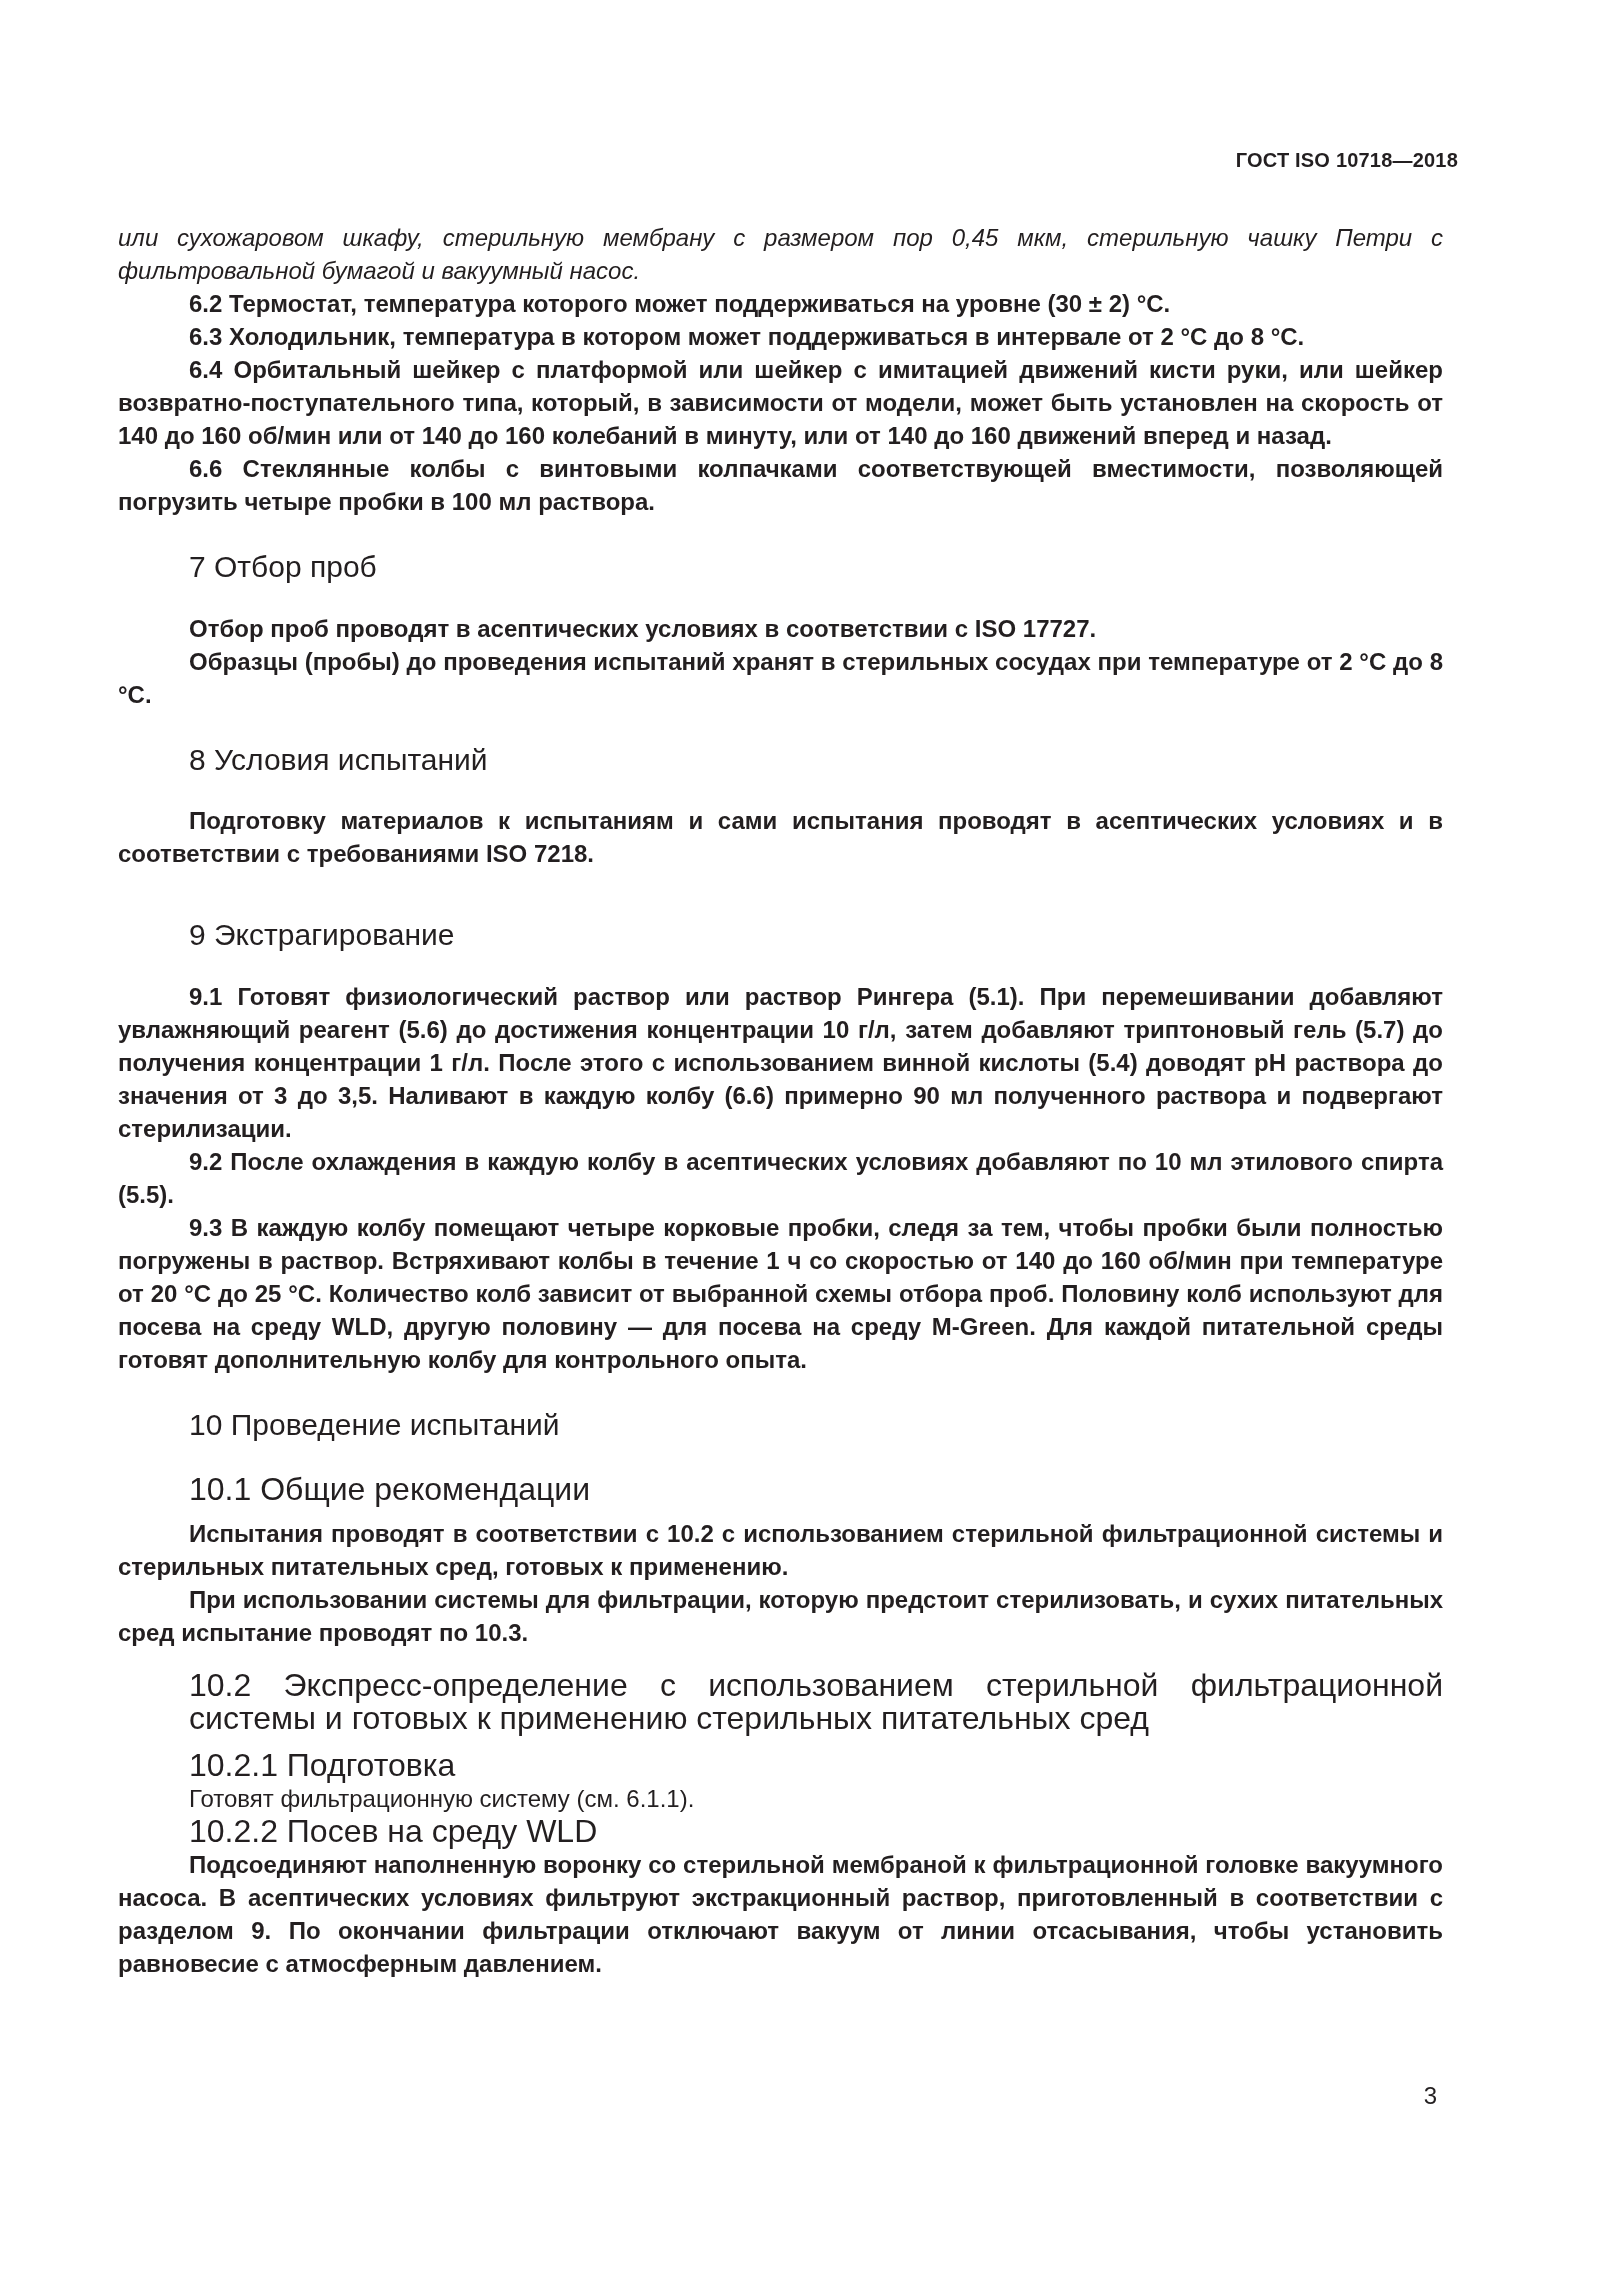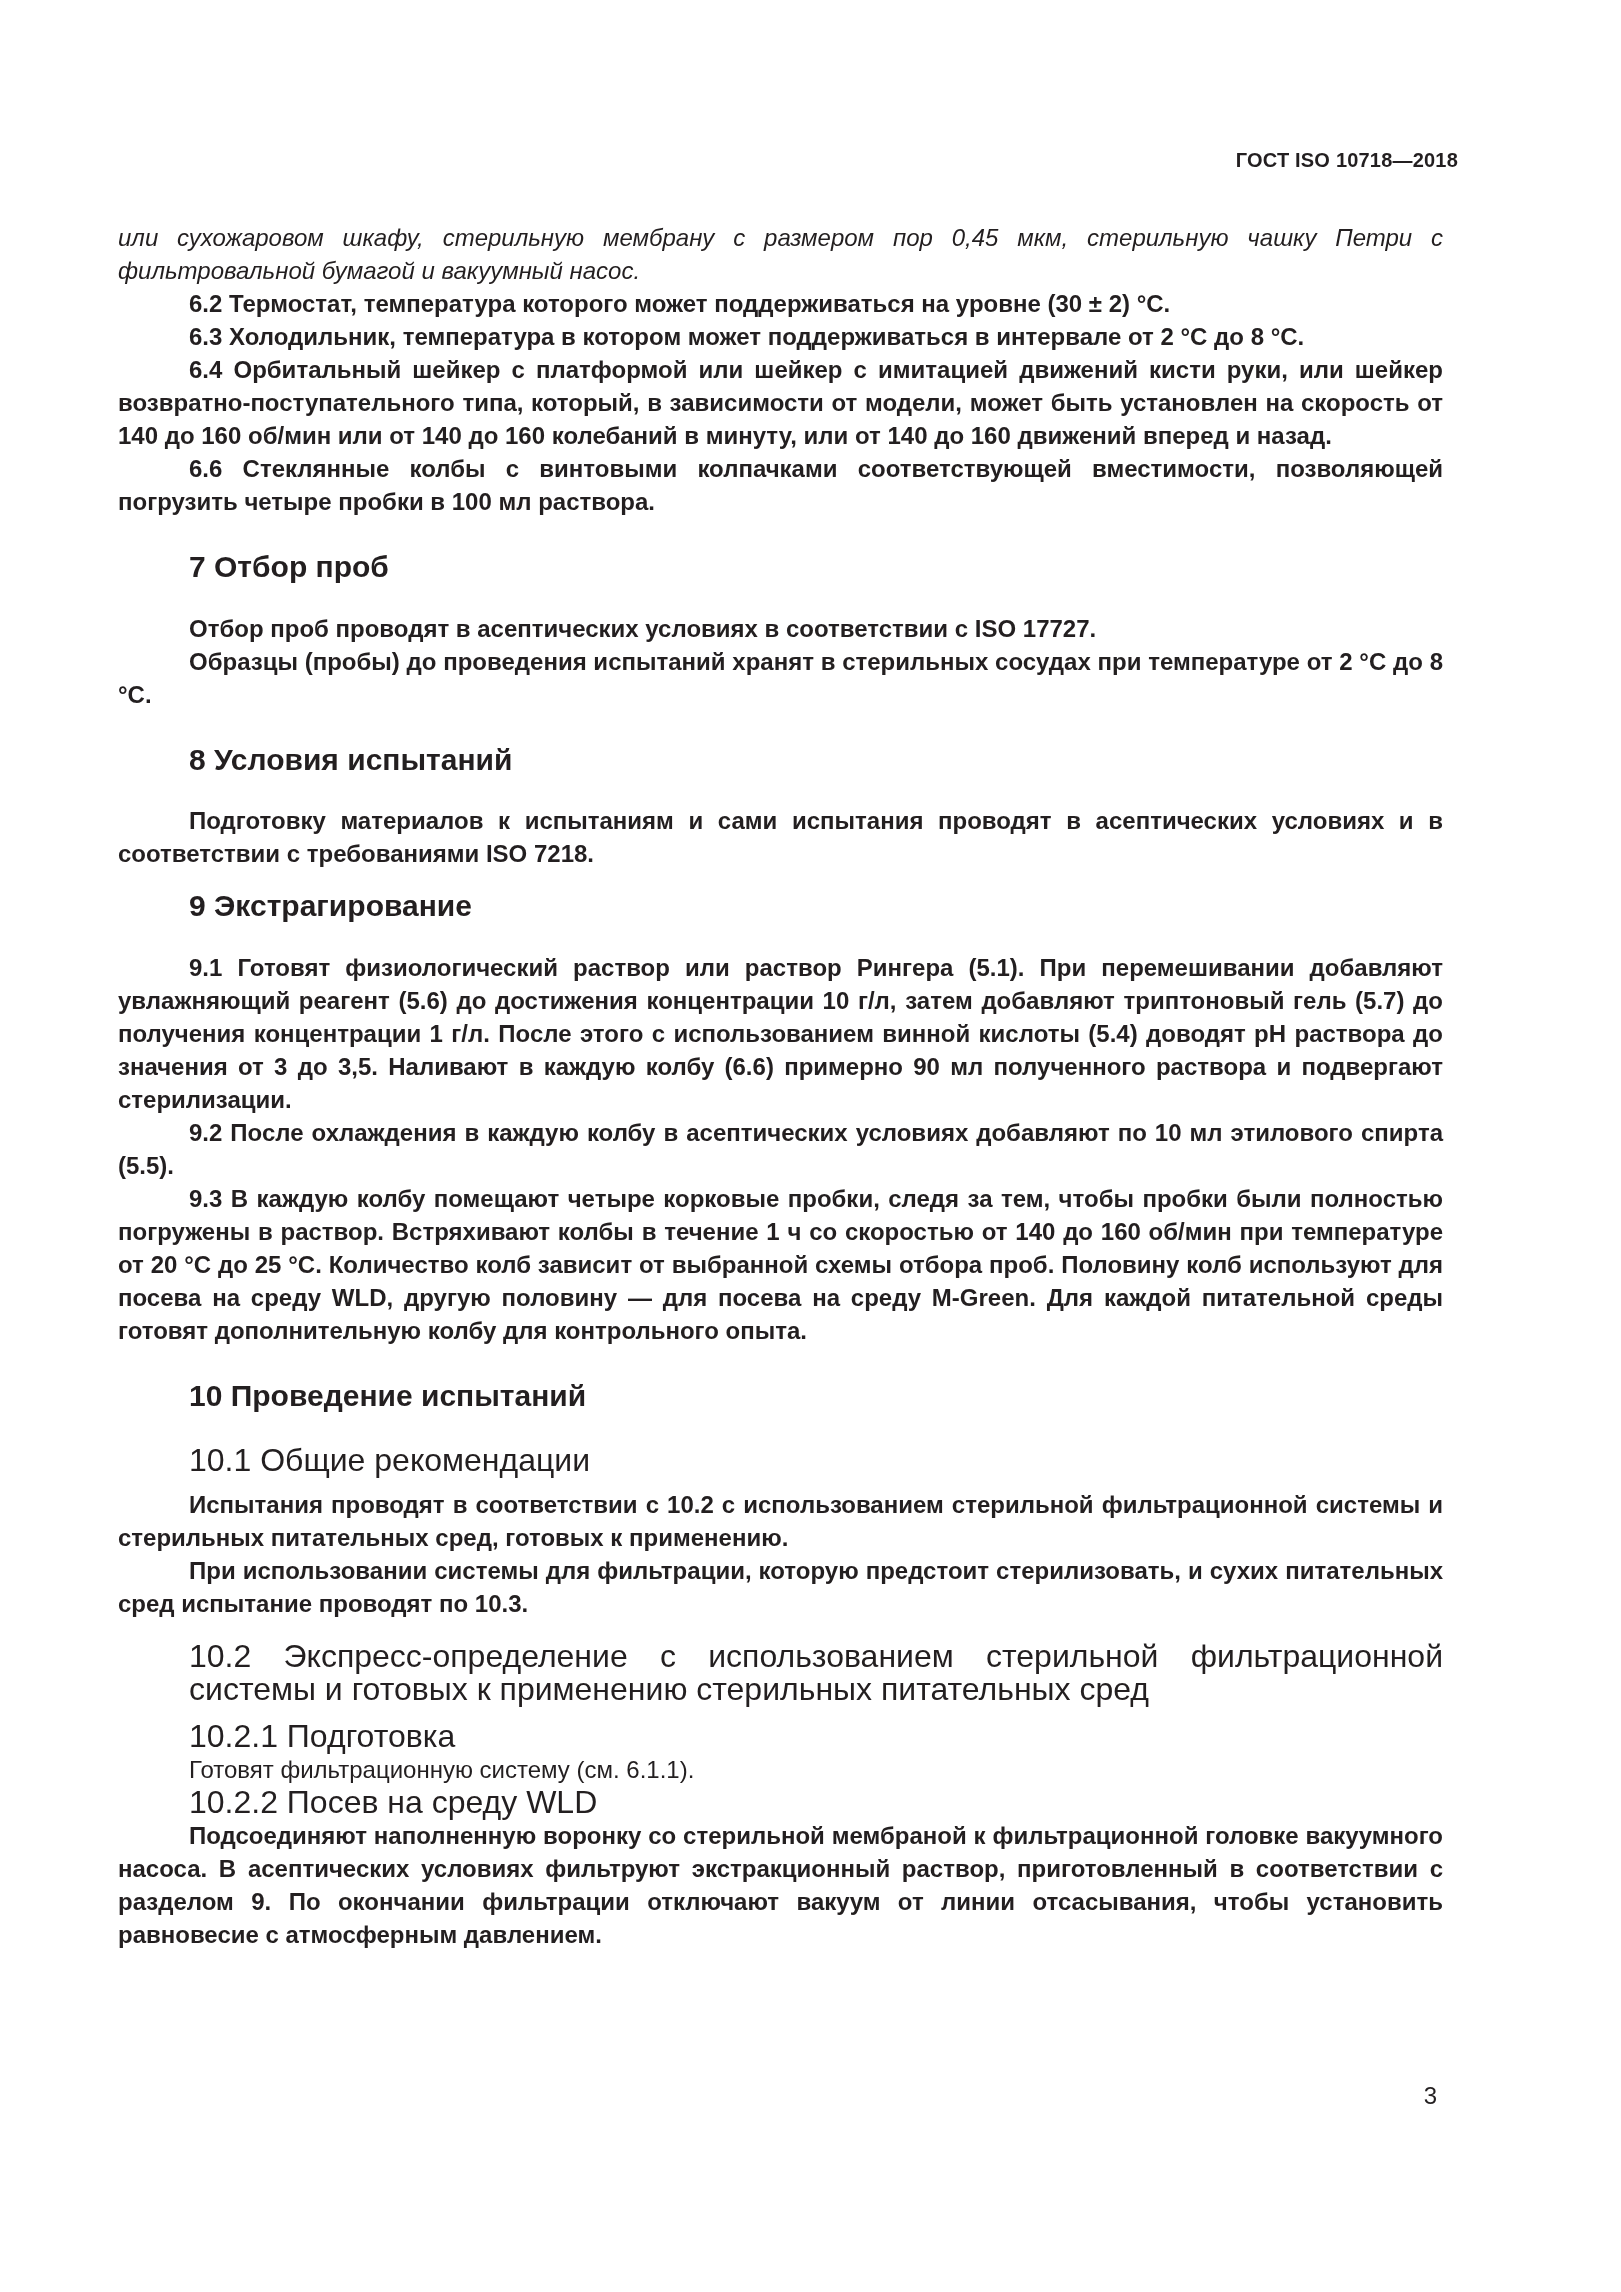--- a/index.html
+++ b/index.html
@@ -12,30 +12,30 @@
       font-weight: bold; font-size: 20px; letter-spacing: 0.2px;
     }
     .content {
       position: absolute; left: 118px; top: 221px; width: 1325px;
       font-size: 24px; line-height: 33px;
     }
     p { margin: 0; text-align: justify; text-align-last: left; }
     p.ind { text-indent: 71px; font-weight: bold; }
     p.noind { text-indent: 0; font-style: italic; }
     h2 {
-      margin: 0; font-size: 30px; font-weight: bold; padding-left: 71px;
+      margin: 0; font-size: 30px; font-weight: normal; padding-left: 71px;
       line-height: 39px;
     }
     h3 {
       margin: 0; font-size: 32px; font-weight: normal; padding-left: 71px;
       line-height: 33px; text-align: justify; text-align-last: left;
     }
     .sec7 { margin-top: 29px; margin-bottom: 25.5px; }
     .sec8 { margin-top: 29px; margin-bottom: 25.5px; }
-    .sec9 { margin-top: 16px; margin-bottom: 25.5px; }
+    .sec9 { margin-top: 45px; margin-bottom: 25.5px; }
     .sec10 { margin-top: 29px; margin-bottom: 29px; }
     .sub101 { margin-bottom: 11.8px; }
     .sub102 { margin-top: 19.6px; margin-bottom: 13.7px; }
     .plain-indent { padding-left: 71px; text-indent: 0; }
     .page-number {
       position: absolute; top: 2082px; right: 184px; font-size: 24px;
     }
   </style>
 </head>
 <body>

